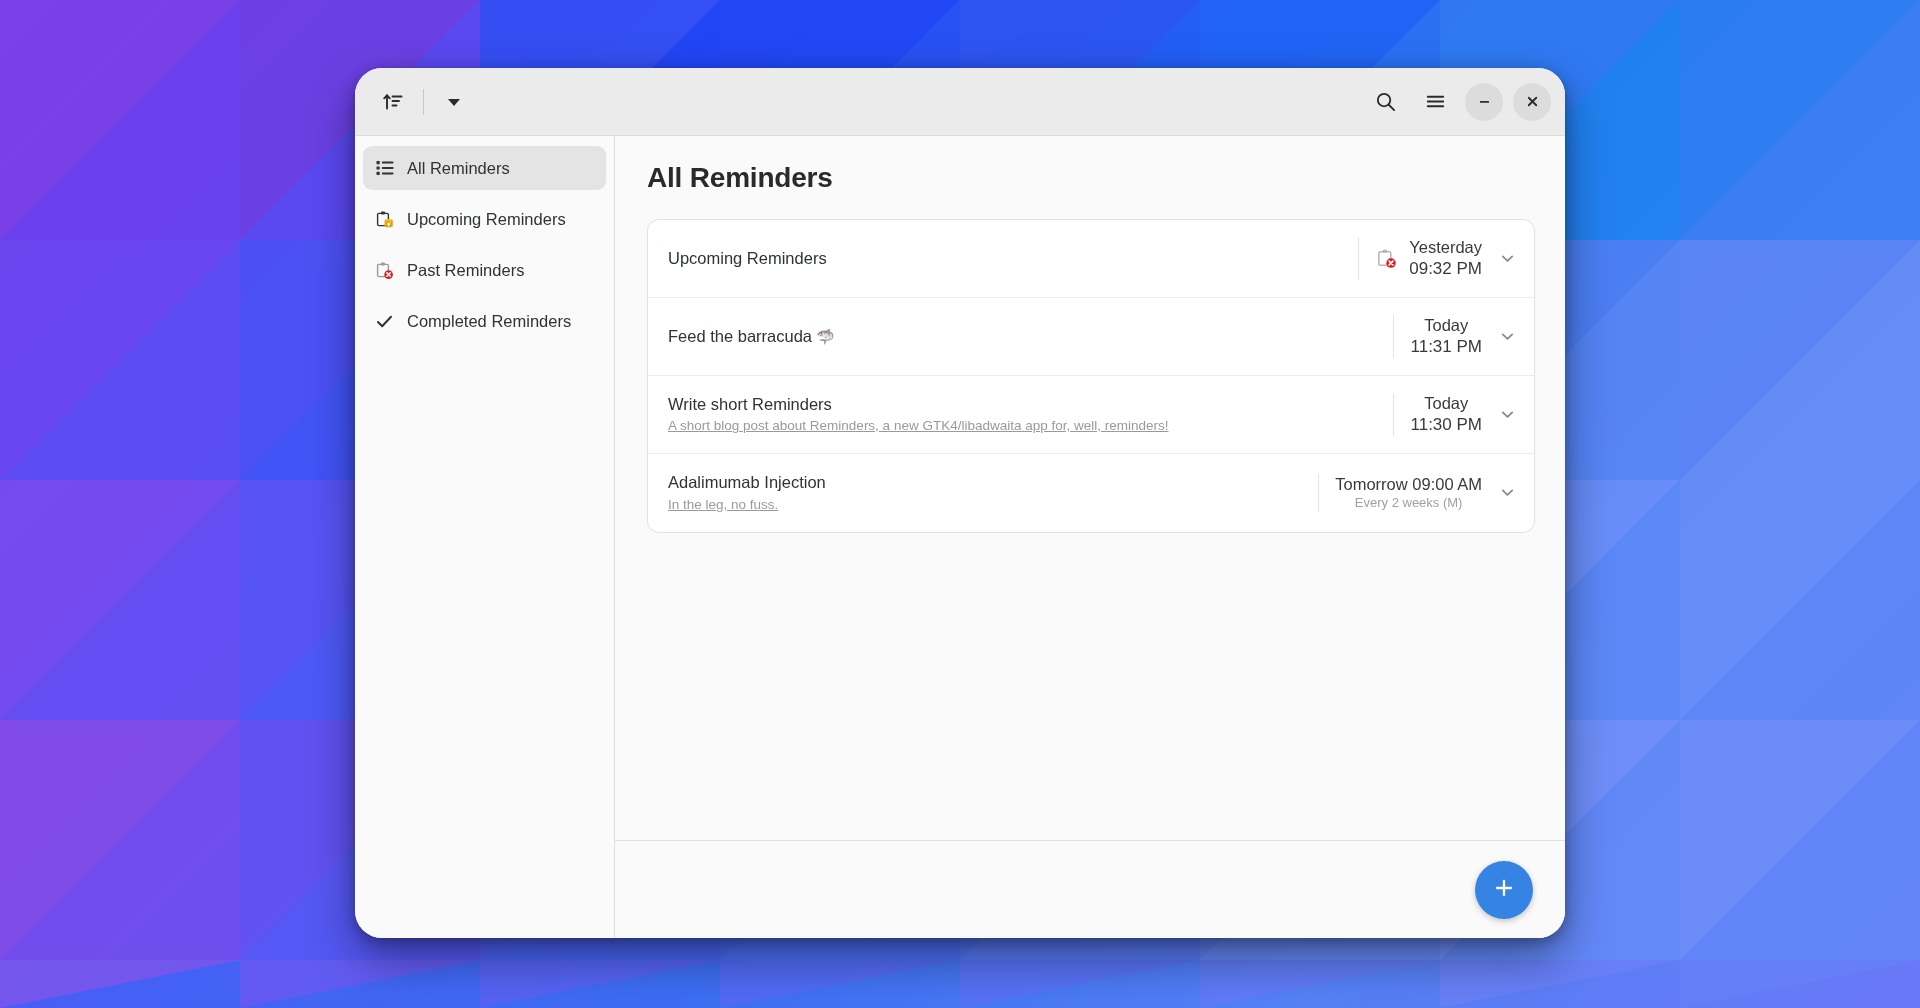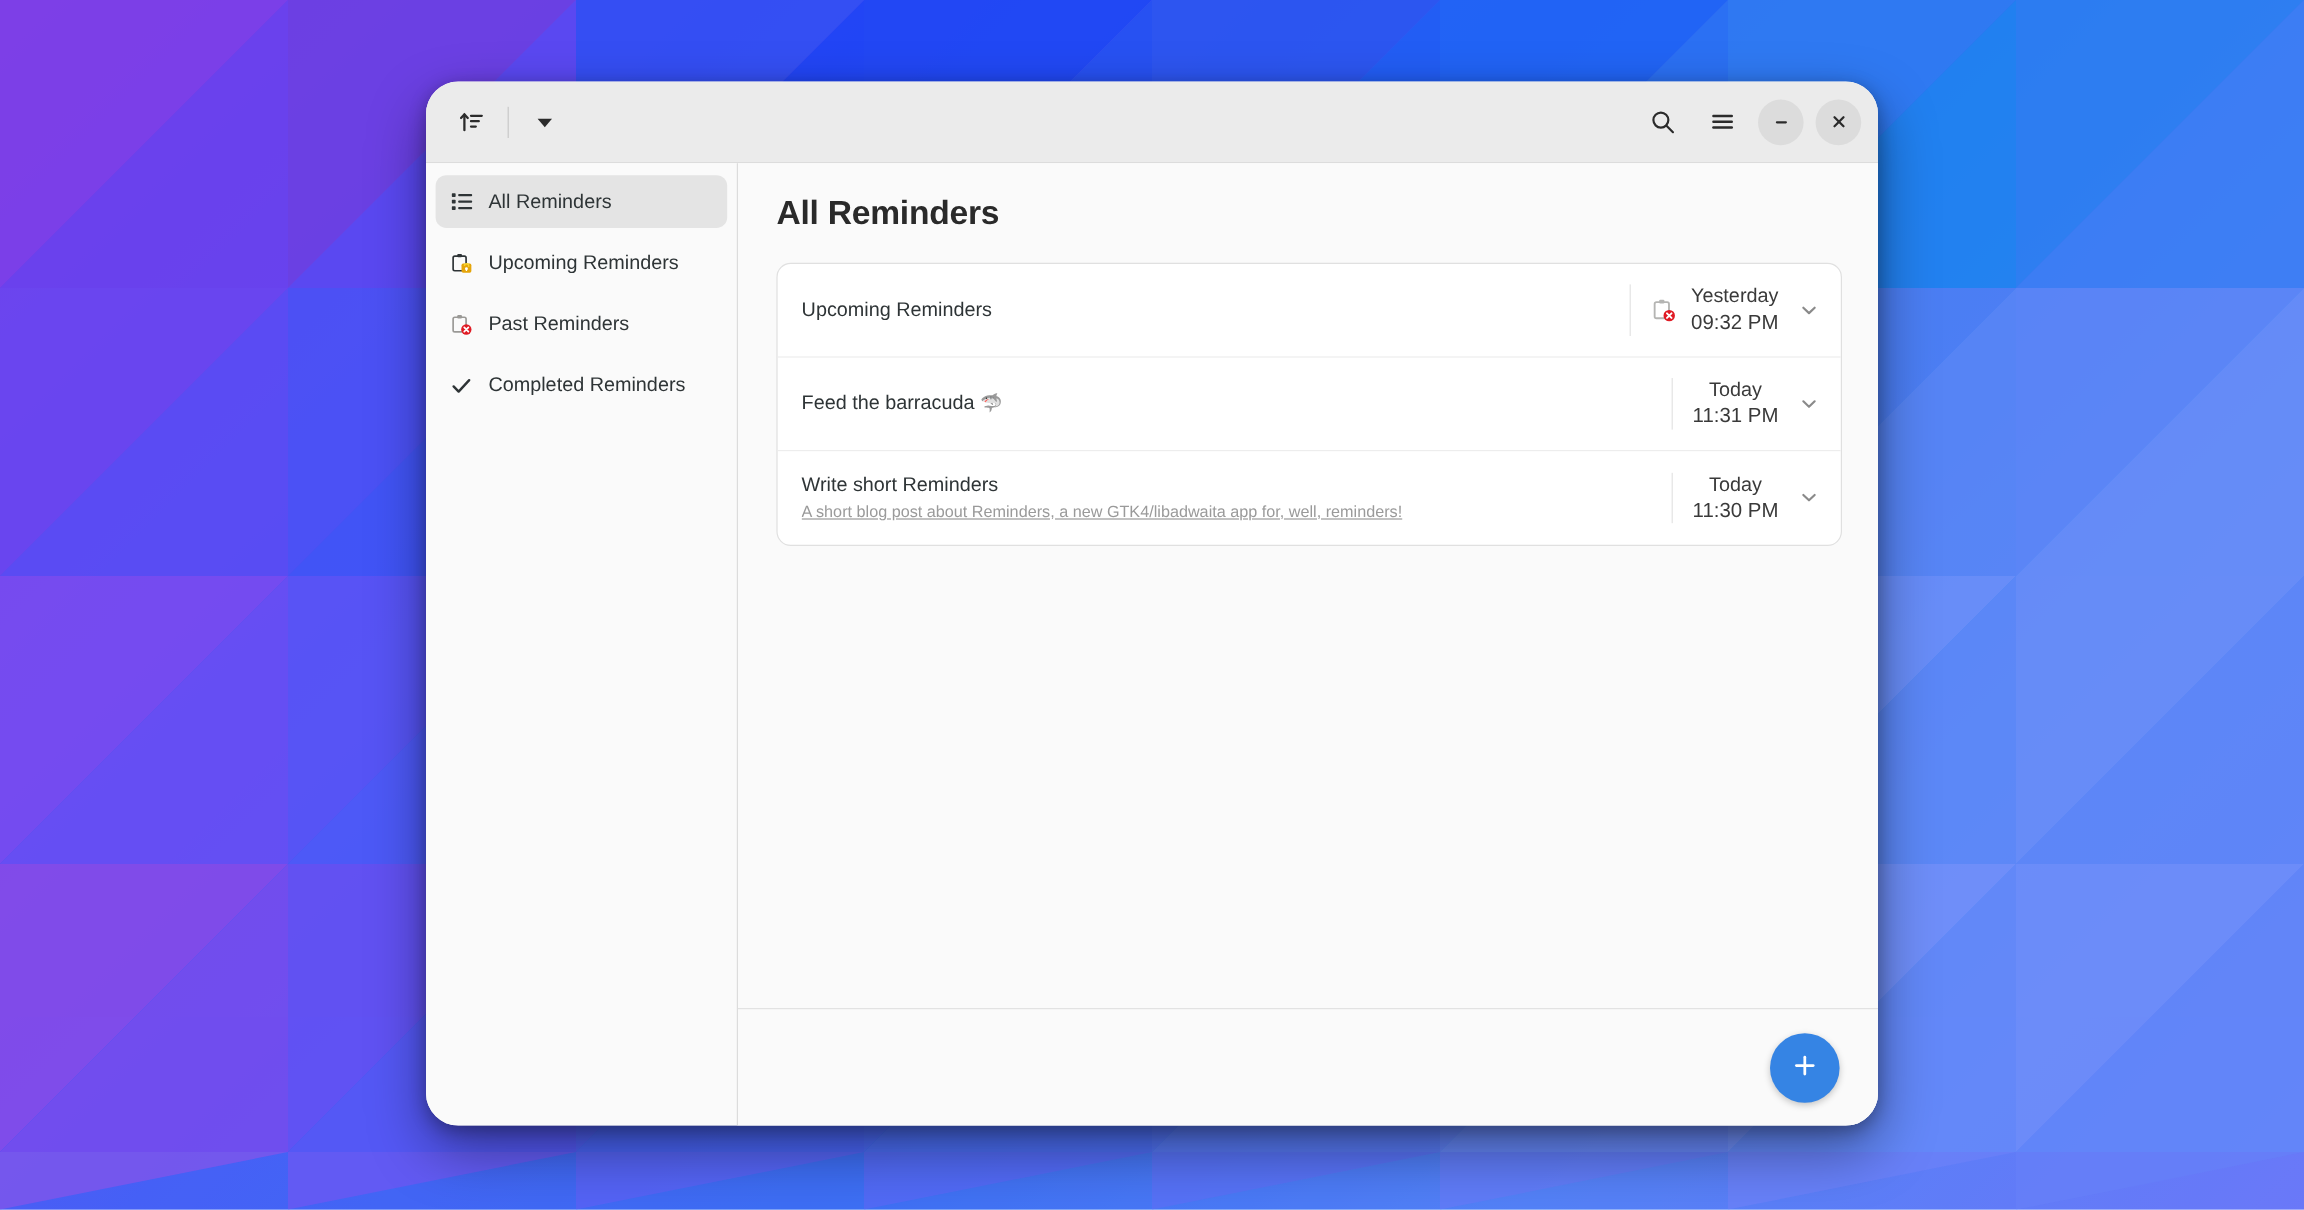--- a/index.html
+++ b/index.html
@@ -448,20 +448,37 @@
                 <div class="rem-date-l2">11:30 PM</div>
               </div>
               <span class="chev">
                 <svg width="17" height="17" viewBox="0 0 18 18" fill="none" stroke="#8a8a8a" stroke-width="1.9" stroke-linecap="round" stroke-linejoin="round">
                     <path d="M4 6.8 L9 11.6 L14 6.8"></path>
                   </svg>
               </span>
             </div>
           </div>
 
+          <div class="rem-row">
+            <div class="rem-main">
+              <div class="rem-title">Adalimumab Injection</div>
+              <div class="rem-sub">In the leg, no fuss.</div>
+            </div>
+            <div class="rem-right">
+              <div class="rem-date-block">
+                <div class="rem-date-l1">Tomorrow 09:00 AM</div>
+                <div class="rem-date-l2 muted">Every 2 weeks (M)</div>
+              </div>
+              <span class="chev">
+                <svg width="17" height="17" viewBox="0 0 18 18" fill="none" stroke="#8a8a8a" stroke-width="1.9" stroke-linecap="round" stroke-linejoin="round">
+                    <path d="M4 6.8 L9 11.6 L14 6.8"></path>
+                  </svg>
+              </span>
+            </div>
+          </div>
 
         </div>
       </div>
 
       <div class="actionbar">
         <button class="fab" title="New Reminder">
           <span>
             <svg width="24" height="24" viewBox="0 0 24 24" stroke="#ffffff" stroke-width="2.3" stroke-linecap="round">
                 <path d="M12 5 V19"></path>
                 <path d="M5 12 H19"></path>

